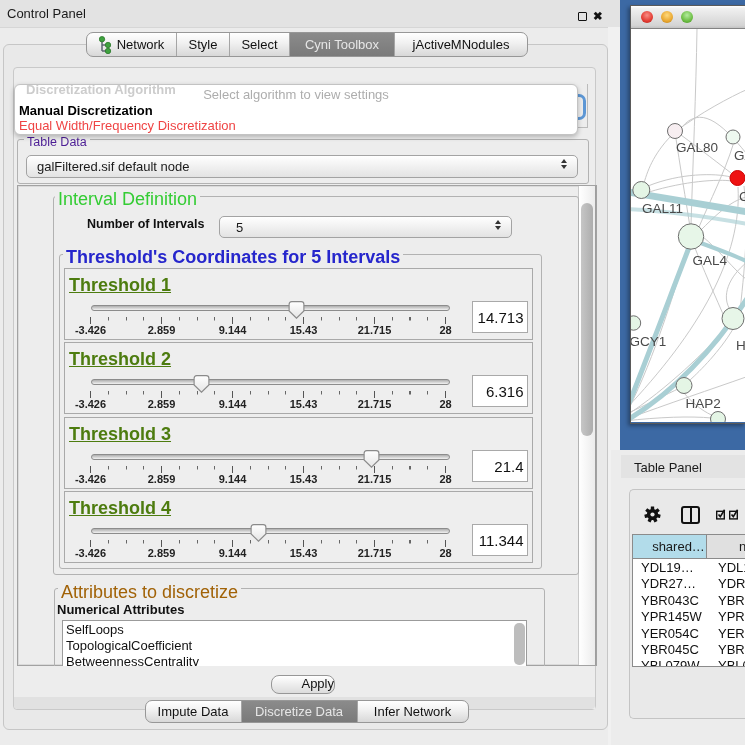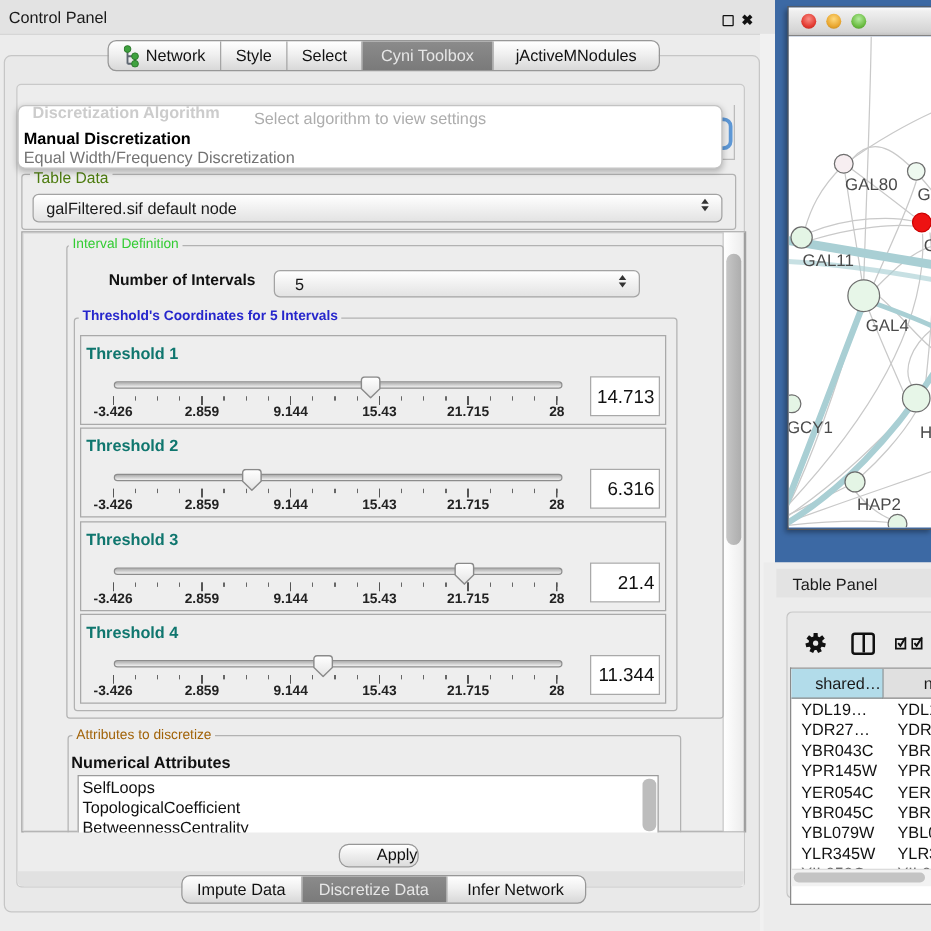--- a/index.html
+++ b/index.html
@@ -7,23 +7,23 @@
   font-family:"Liberation Sans",sans-serif;background:#ececec;}
 .abs{position:absolute;}
 .combo{position:absolute;border:1px solid #a3a3a3;border-radius:5px;
   background:linear-gradient(#ffffff,#f2f2f2 45%,#e3e3e3);
   font-size:13px;color:#1a1a1a;}
 .combo .tx{position:absolute;left:10px;top:3px;}
 .arr{position:absolute;right:8px;width:8px;}
 .arr .up{width:0;height:0;border-left:3.5px solid transparent;border-right:3.5px solid transparent;border-bottom:4.5px solid #333;margin-bottom:2px;}
 .arr .dn{width:0;height:0;border-left:3.5px solid transparent;border-right:3.5px solid transparent;border-top:4.5px solid #333;}
 .group{position:absolute;border:1px solid #b2b2b2;border-radius:3px;}
-.gtitle{position:absolute;font-size:11px;background:#ededed;padding:0 3px;}
+.gtitle{position:absolute;font-size:18px;background:#ededed;padding:0 3px;}
 .tbox{position:absolute;left:8.5px;width:467px;height:70px;border:1px solid #a9a9a9;background:#eeeeee;}
-.tlabel{position:absolute;left:4.5px;top:6px;font-weight:bold;font-size:13px;color:#0f766e;}
+.tlabel{position:absolute;left:4.5px;top:6px;font-weight:bold;font-size:18px;color:#4d7c0f;text-decoration:underline;}
 .track{position:absolute;left:26px;top:36px;width:357px;height:4px;border:1px solid #8c8c8c;border-radius:3px;background:linear-gradient(#aeaeae,#f2f2f2);}
 .thumb{position:absolute;top:31.5px;width:17px;height:18px;}
 .vbox{position:absolute;left:407px;top:31.5px;width:51px;height:30px;background:#fff;border:1px solid #a9a9a9;font-size:15px;color:#111;text-align:right;line-height:32px;padding-right:3px;}
 .ticks{position:absolute;left:25.5px;top:48px;width:356px;height:7px;
   background-image:repeating-linear-gradient(90deg,#555 0 1px,transparent 1px 71px),repeating-linear-gradient(90deg,#666 0 1px,transparent 1px 17.75px);
   background-size:100% 7px,100% 3.5px;background-repeat:no-repeat;}
 .tlabs{position:absolute;left:26px;top:55px;width:357px;height:12px;font-size:11px;font-weight:bold;color:#222;}
 .tlabs span{position:absolute;transform:translateX(-50%);top:0;}
 .seg-bar{position:absolute;border:1px solid #979797;border-radius:7px;
   background:linear-gradient(#ffffff,#f0f0f0 45%,#d8d8d8);display:flex;overflow:hidden;}
@@ -64,21 +64,21 @@
 
 <div class="abs" style="left:13px;top:67px;width:583px;height:643px;background:#ededed;border:1px solid #c9c9c9;border-radius:4px;box-sizing:border-box;"></div>
 
 
 <div class="abs" style="left:578px;top:84px;width:9px;height:43px;border-right:1px solid #bbbbbb;border-bottom:1px solid #bbbbbb;"></div>
 <div class="abs" style="left:26px;top:82px;font-size:13px;font-weight:bold;color:#cccccc;z-index:20;">Discretization Algorithm</div>
 <div class="abs" style="left:565px;top:94px;width:21px;height:26px;border:3px solid #5d97d5;border-radius:7px;background:#ededed;box-sizing:border-box;"></div>
 
 
 <div class="group" style="left:17px;top:139px;width:570px;height:43px;"></div>
-<div class="abs" style="left:24px;top:135px;font-size:12.5px;color:#4d7c0f;background:#ededed;padding:0 3px;">Table Data</div>
+<div class="abs" style="left:24px;top:135px;font-size:12.5px;color:#4c1d95;background:#ededed;padding:0 3px;">Table Data</div>
 <div class="combo" style="left:26px;top:155px;width:550px;height:21px;">
   <span class="tx">galFiltered.sif default node</span>
   <div class="arr" style="top:3px;">
       <div class="up"></div>
       <div class="dn"></div>
     </div>
 </div>
 
 
 <div class="abs" style="left:17px;top:185px;width:580px;height:481px;border:1px solid #a2a2a2;box-shadow:inset 1px 1px 0 #dadada,inset -1px -1px 0 #dadada;background:#ededed;box-sizing:border-box;"></div>
@@ -202,21 +202,21 @@
 <div class="seg-bar" style="left:144.5px;top:700px;width:322px;height:21px;">
   <div class="seg" style="width:95px;">Impute Data</div>
   <div class="seg sel" style="width:115px;">Discretize Data</div>
   <div class="seg" style="flex:1;">Infer Network</div>
 </div>
 
 
 <div class="abs" style="left:14px;top:84px;width:564px;height:51px;background:#ffffff;border:1px solid #c3c3c3;border-radius:6px;box-shadow:0 2px 5px rgba(0,0,0,0.25);box-sizing:border-box;">
   <div style="position:absolute;left:0;top:2px;width:100%;text-align:center;font-size:13px;color:#adadad;">Select algorithm to view settings</div>
   <div style="position:absolute;left:4px;top:18px;font-size:13px;font-weight:bold;color:#000;">Manual Discretization</div>
-  <div style="position:absolute;left:4px;top:33px;font-size:13px;color:#737373;">Equal Width/Frequency Discretization</div>
+  <div style="position:absolute;left:4px;top:33px;font-size:13px;color:#ef4444;">Equal Width/Frequency Discretization</div>
 </div>
 
 
 <div class="abs" style="left:620px;top:0;width:125px;height:450px;background:#3c69a4;"></div>
 
 
 <div class="abs" style="left:630px;top:5px;width:115px;height:417px;border:1px solid #5a5a5a;border-right:none;box-shadow:-2px 2px 4px rgba(0,0,0,0.35);">
   <div style="position:absolute;left:0;top:0;width:100%;height:22px;background:linear-gradient(#ffffff,#f0f0f0 12%,#d4d4d4 88%,#c3c3c3);border-bottom:1px solid #838383;">
     <div style="position:absolute;left:10px;top:5px;width:12px;height:12px;border-radius:50%;background:radial-gradient(circle at 50% 35%,#f98d85,#e33b32 60%,#ad1f18);"></div>
     <div style="position:absolute;left:30px;top:5px;width:12px;height:12px;border-radius:50%;background:radial-gradient(circle at 50% 35%,#ffd97c,#e9a730 60%,#b57a12);"></div>
@@ -300,21 +300,21 @@
     <rect x="0.7" y="2.3" width="7.6" height="7.6" fill="none" stroke="#111" stroke-width="1.4"></rect>
     <path d="M 2.5 5.5 L 4.3 7.6 L 8.6 0.8" fill="none" stroke="#111" stroke-width="1.6"></path>
   </svg>
   <svg width="12" height="11" viewBox="0 0 12 11" style="position:absolute;left:98.5px;top:19px;">
     <rect x="0.7" y="2.3" width="7.6" height="7.6" fill="none" stroke="#111" stroke-width="1.4"></rect>
     <path d="M 2.5 5.5 L 4.3 7.6 L 8.6 0.8" fill="none" stroke="#111" stroke-width="1.6"></path>
   </svg>
 </div>
 
 
-<div class="abs" style="left:632px;top:534px;width:113px;height:190px;background:#fff;border:1px solid #8b8b8b;border-right:none;overflow:hidden;box-sizing:border-box;">
+<div class="abs" style="left:632px;top:534px;width:113px;height:133px;background:#fff;border:1px solid #8b8b8b;border-right:none;overflow:hidden;box-sizing:border-box;">
   <div style="position:absolute;left:0;top:0;width:74px;height:24px;background:#b2dcea;border-right:1px solid #8b8b8b;border-bottom:1px solid #8b8b8b;font-size:13px;color:#1a1a1a;text-align:center;padding-left:18px;line-height:24px;box-sizing:border-box;">shared…</div>
   <div style="position:absolute;left:74px;top:0;width:45px;height:24px;background:#e0e0e0;border-bottom:1px solid #8b8b8b;font-size:13px;color:#1a1a1a;padding-left:32px;line-height:24px;box-sizing:border-box;">na</div>
   <div style="position:absolute;left:0;top:25px;font-size:13px;color:#111;line-height:16.4px;">
     <div style="padding-left:8px;">YDL19…</div>
     <div style="padding-left:8px;">YDR27…</div>
     <div style="padding-left:8px;">YBR043C</div>
     <div style="padding-left:8px;">YPR145W</div>
     <div style="padding-left:8px;">YER054C</div>
     <div style="padding-left:8px;">YBR045C</div>
     <div style="padding-left:8px;">YBL079W</div>

